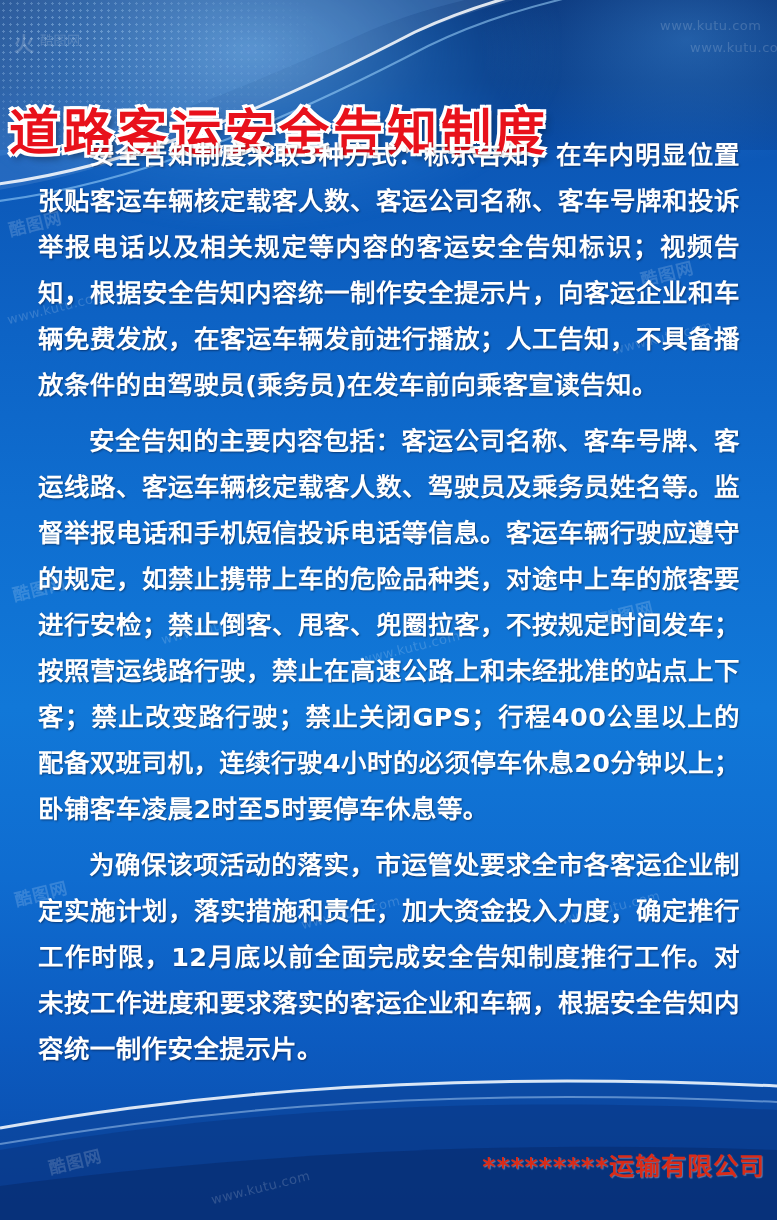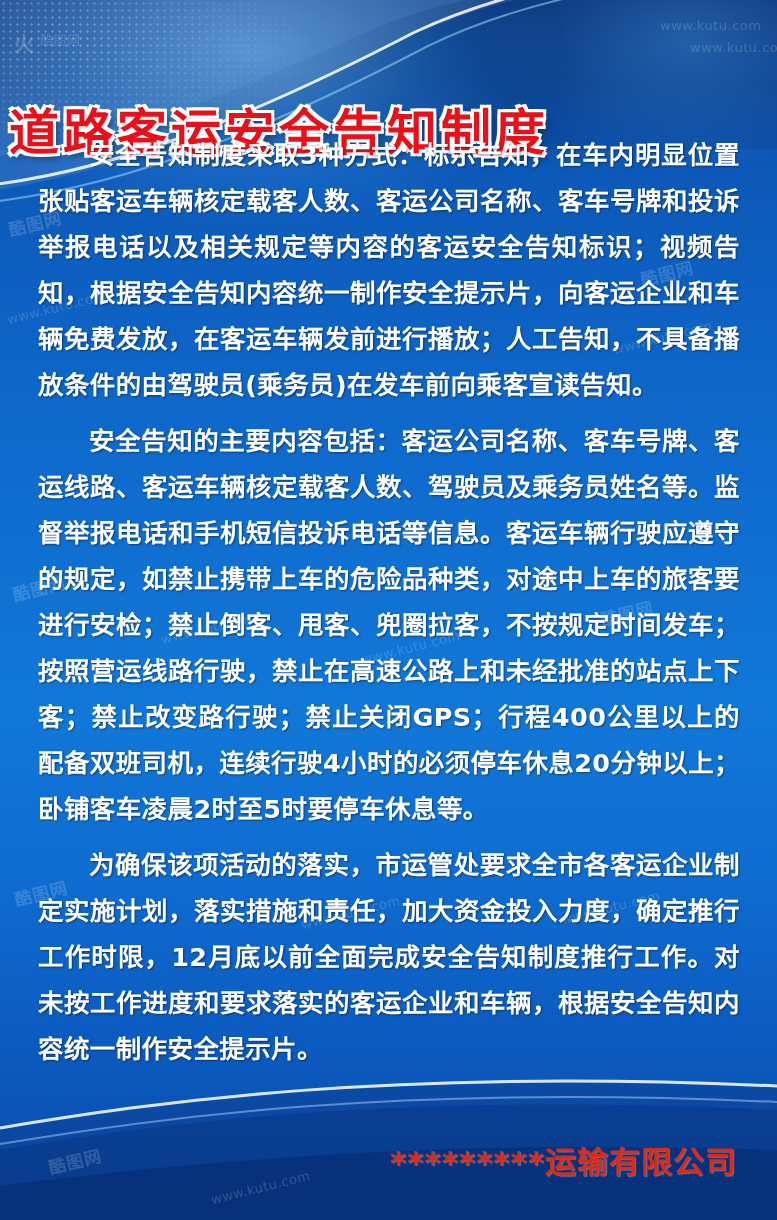--- a/index.html
+++ b/index.html
@@ -97,24 +97,24 @@
     text-indent: 2em;
     text-align: justify;
     text-justify: inter-ideograph;
     letter-spacing: 0.4px;
     text-shadow: 1px 1px 2px rgba(0,0,20,0.45);
   }
 
   
   .signature {
     position: absolute;
-    right: 40px;
+    right: 12px;
     bottom: 38px;
     color: #d92b18;
-    font-size: 31px;
+    font-size: 25px;
     font-weight: bold;
     letter-spacing: 1px;
     text-shadow: 1px 1px 1px rgba(255,255,255,0.35);
   }
 
   
   .wm {
     position: absolute;
     color: rgba(255,255,255,0.17);
     font-size: 17px;

